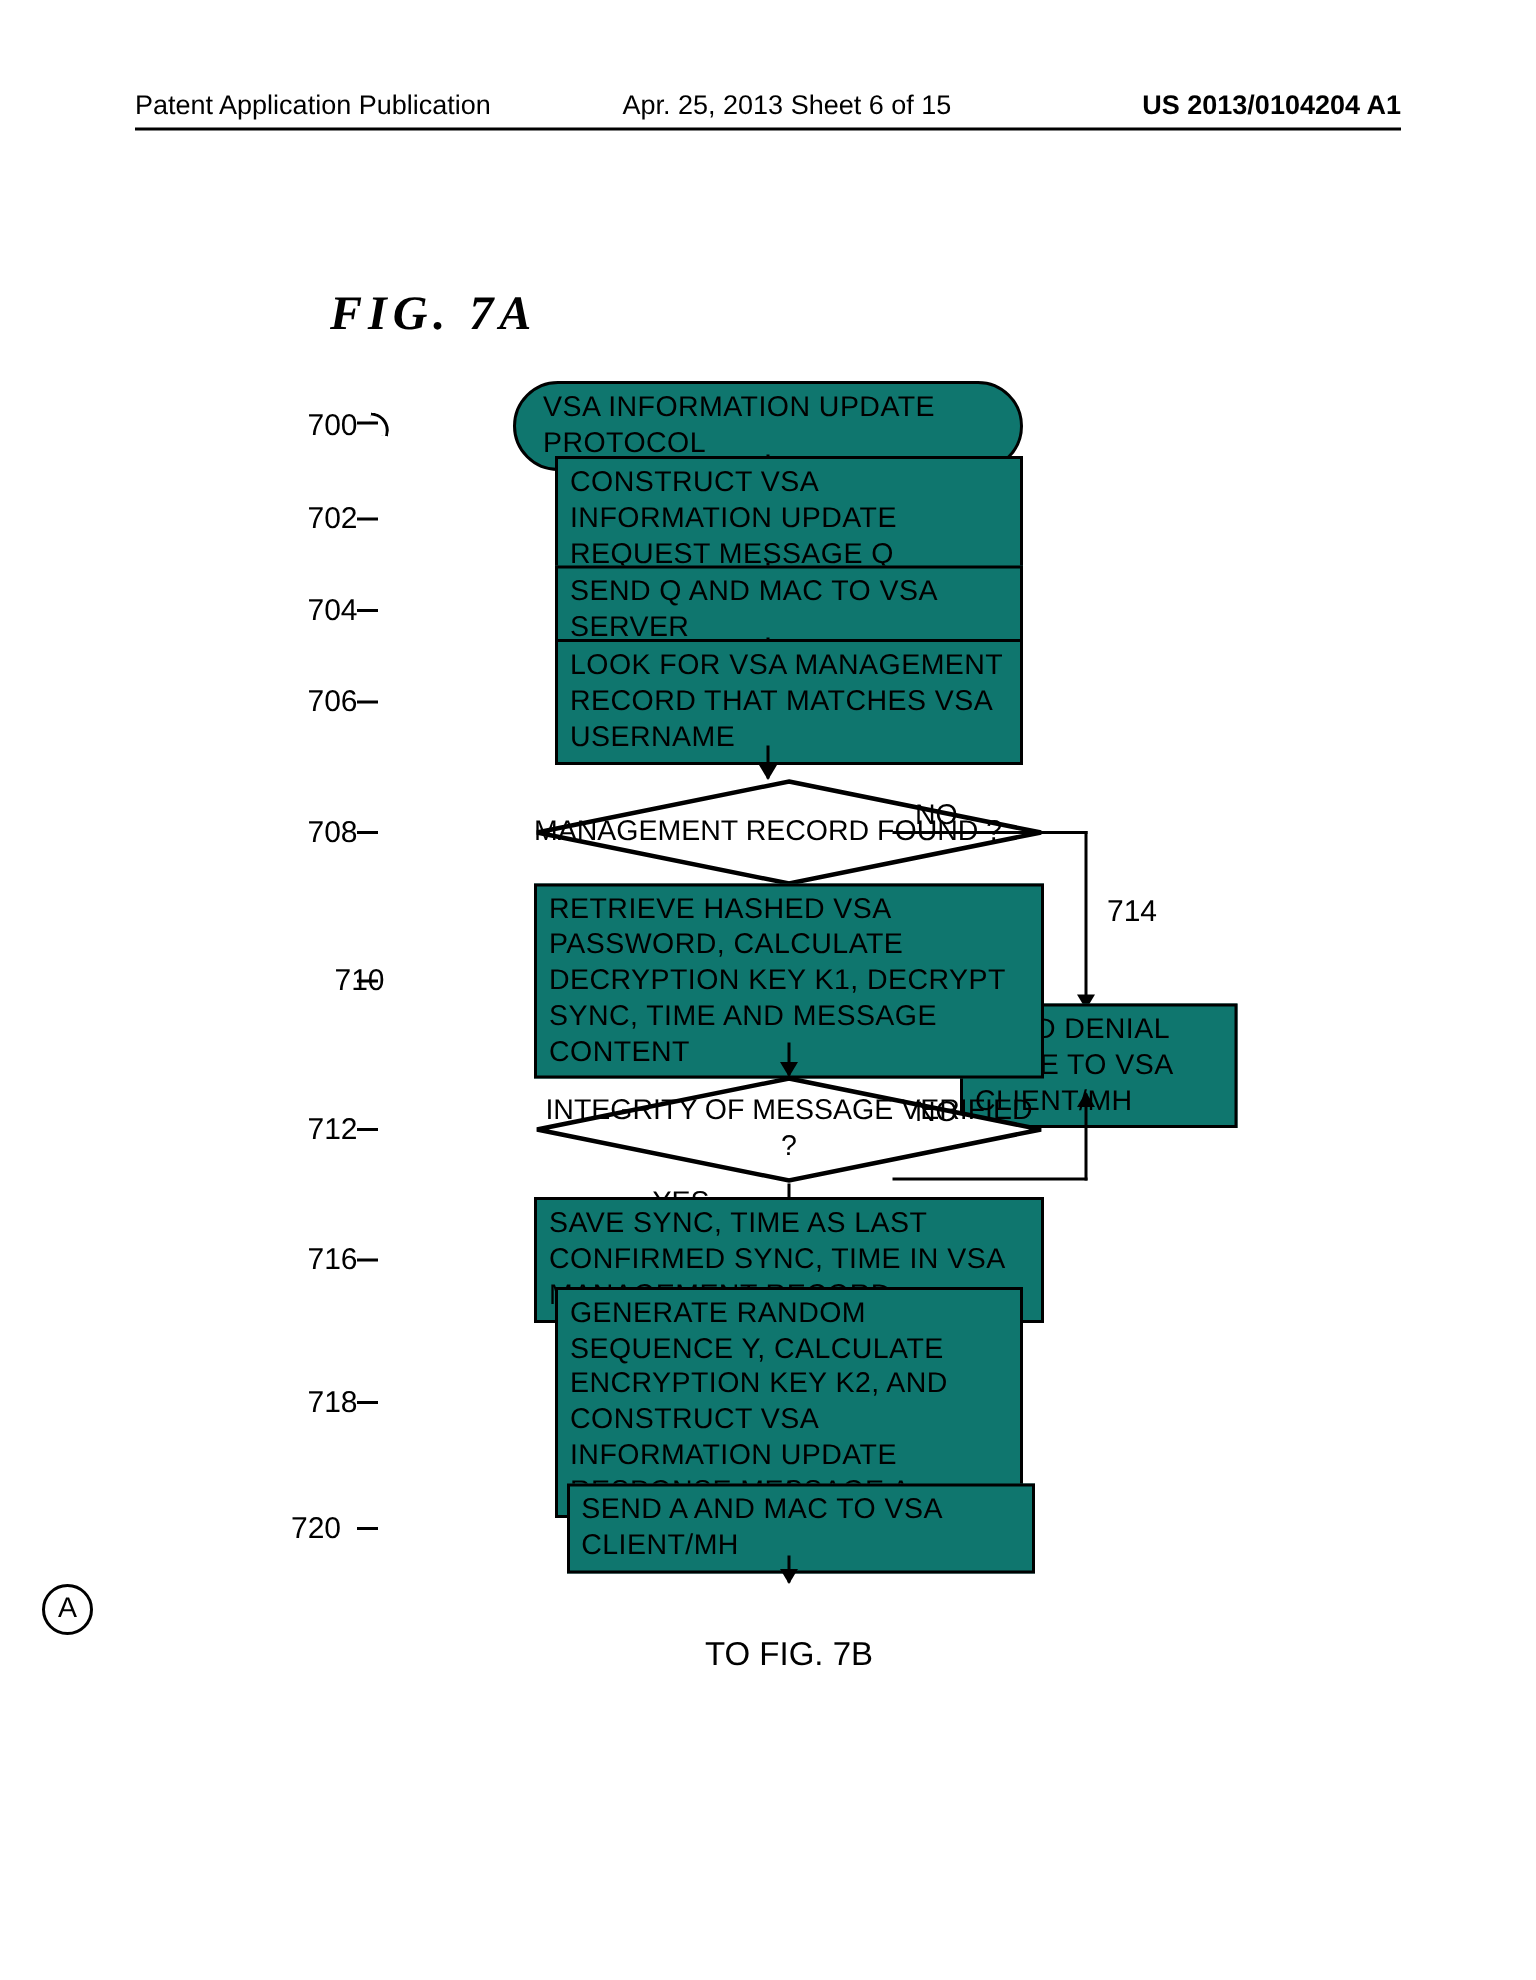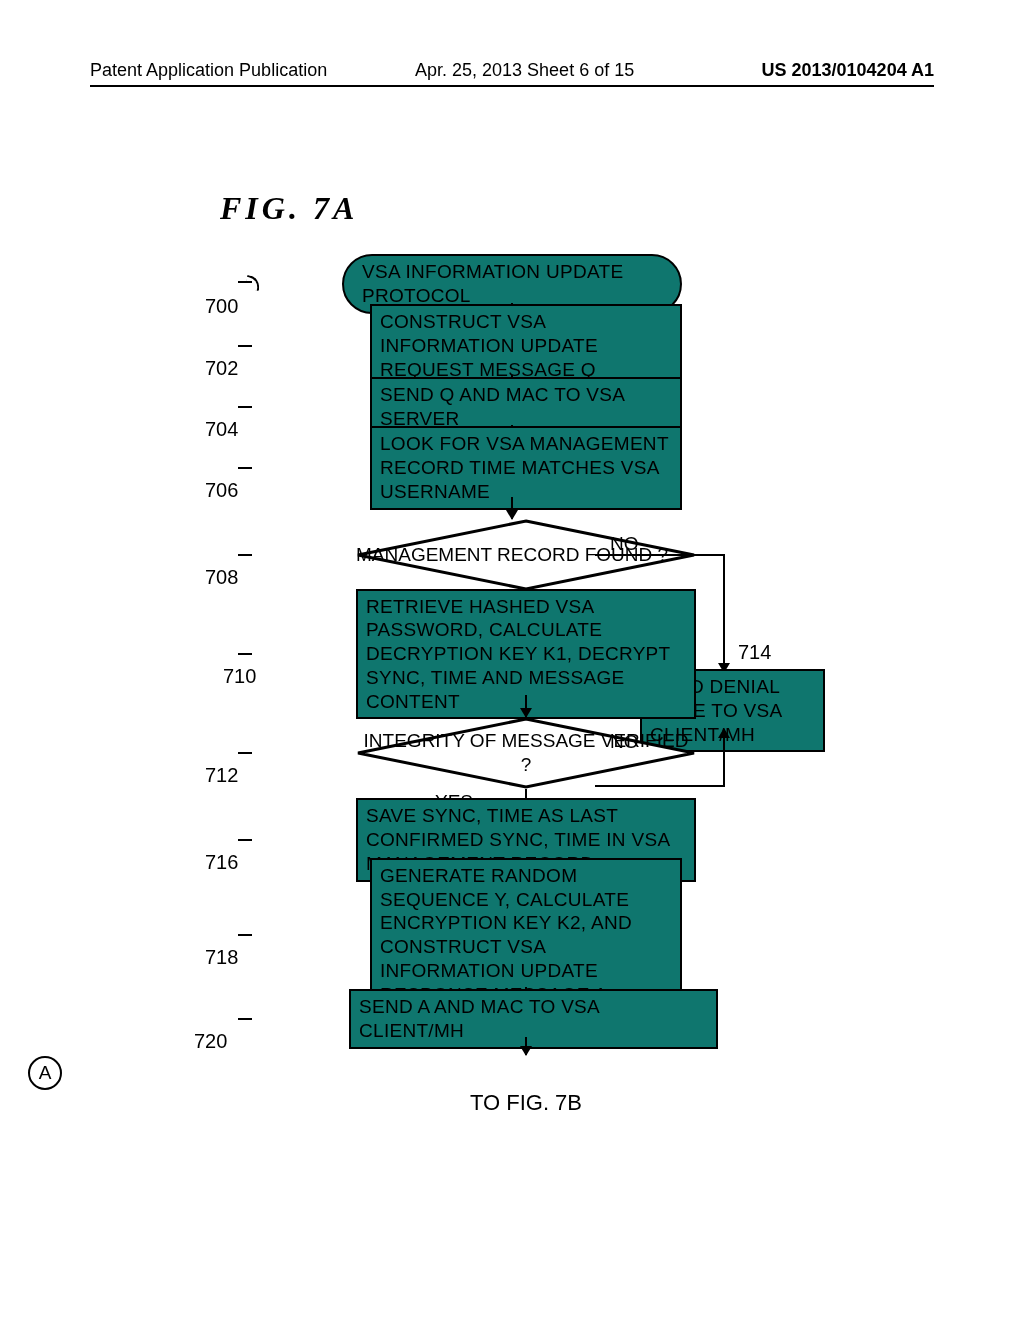--- a/index.html
+++ b/index.html
@@ -44,21 +44,20 @@
     position: relative;
     display: flex;
     align-items: center;
     justify-content: center;
     width: 100%;
   }
   .step-num {
     position: absolute;
     font-size: 20px;
     font-weight: 500;
-    margin-top: 44px;
   }
   .lead {
     width: 14px;
     height: 2px;
     background: #000;
     position: absolute;
   }
   .lead.curve::after {
     content: '';
     position: absolute;
@@ -186,21 +185,21 @@
   <div class="row" style="height:36px">
     <span class="step-num" style="left:205px">704</span>
     <span class="lead" style="left:238px;top:17px"></span>
     <div class="box" style="width:312px;margin-left:28px">SEND Q AND MAC TO VSA SERVER</div>
   </div>
   <div class="arrow" style="height:14px"></div>
 
   <div class="row" style="height:58px">
     <span class="step-num" style="left:205px">706</span>
     <span class="lead" style="left:238px;top:28px"></span>
-    <div class="box" style="width:312px;margin-left:28px">LOOK FOR VSA MANAGEMENT RECORD TIME MATCHES VSA USERNAME</div>
+    <div class="box" style="width:312px;margin-left:28px">LOOK FOR VSA MANAGEMENT RECORD THAT MATCHES VSA USERNAME</div>
   </div>
   <div class="arrow" style="height:22px"></div>
 
   <div class="row" style="height:72px">
     <span class="step-num" style="left:205px">708</span>
     <span class="lead" style="left:238px;top:35px"></span>
     <div class="diamond-wrap" style="width:340px;height:72px;margin-left:28px">
       <svg viewBox="0 0 340 72" preserveAspectRatio="none">
           <polygon points="170,2 338,36 170,70 2,36" fill="#fff" stroke="#000" stroke-width="3"></polygon>
         </svg>
@@ -257,21 +256,21 @@
   <div class="row" style="height:104px">
     <span class="step-num" style="left:205px">718</span>
     <span class="lead" style="left:238px;top:51px"></span>
     <div class="box" style="width:312px;margin-left:28px">GENERATE RANDOM SEQUENCE Y, CALCULATE ENCRYPTION KEY K2, AND CONSTRUCT VSA INFORMATION UPDATE RESPONSE MESSAGE A</div>
   </div>
   <div class="arrow" style="height:14px;position:relative;left:14px"></div>
 
   <div class="row" style="height:36px">
     <span class="step-num" style="left:194px">720</span>
     <span class="lead" style="left:238px;top:17px"></span>
-    <div class="box" style="width:369px;margin-left:43px">SEND A AND MAC TO VSA CLIENT/MH</div>
+    <div class="box" style="width:312px;margin-left:43px">SEND A AND MAC TO VSA CLIENT/MH</div>
   </div>
   <div class="arrow" style="height:18px;position:relative;left:14px"></div>
 
   <div class="row" style="height:36px">
     <div class="conn-circle" style="margin-left:28px">A</div>
   </div>
   <div class="row" style="height:24px">
     <div style="font-size:22px;font-weight:500;margin-left:28px">TO FIG. 7B</div>
   </div>
 

